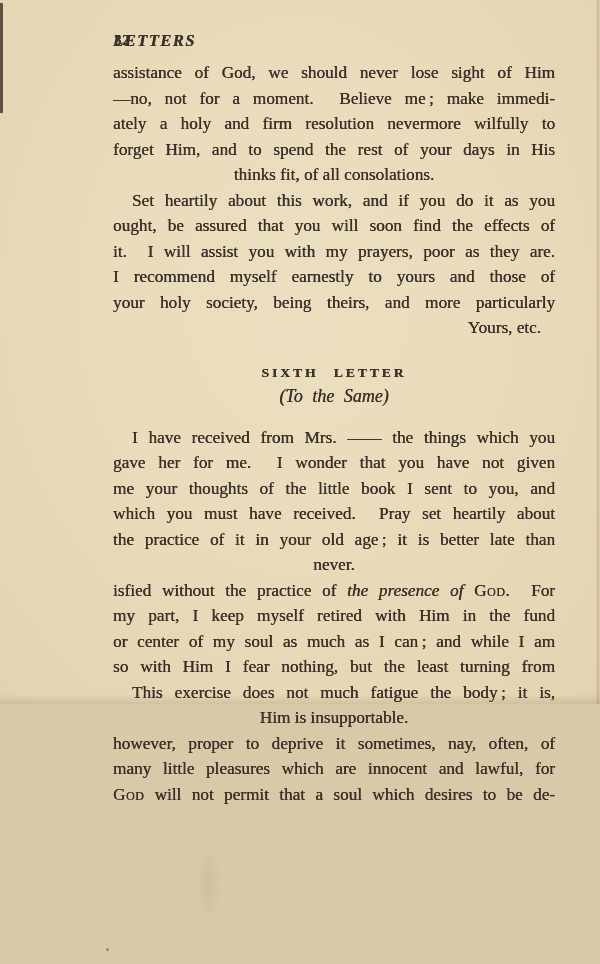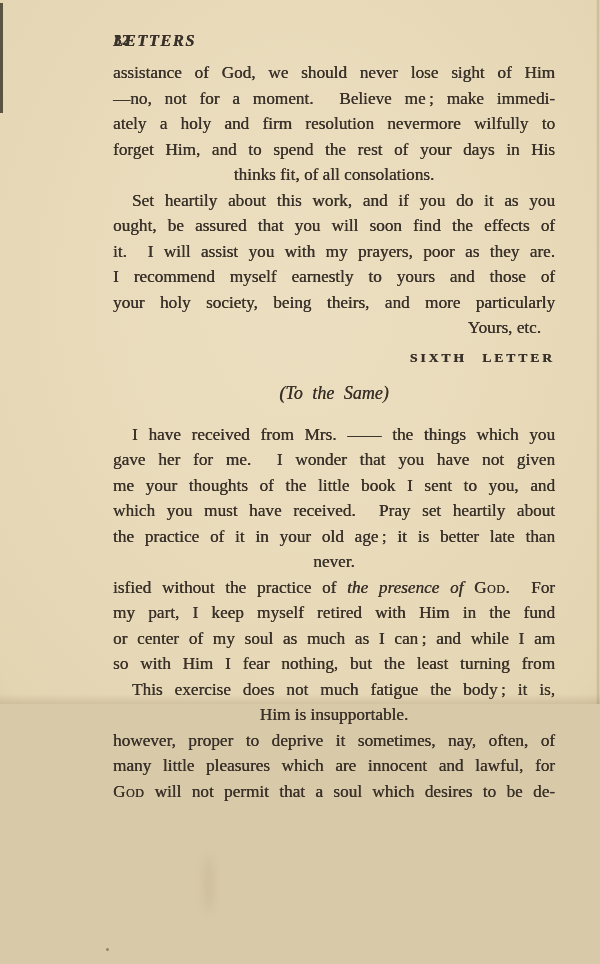--- a/index.html
+++ b/index.html
@@ -58,27 +58,27 @@
     font-size:17.2px;line-height:25.5px;
     text-shadow:0.3px 0 0 currentColor;
   }
   .line{text-align:center;}
   .line.just{text-align:justify;text-align-last:justify;}
   .line.indent{text-indent:19px;}
   .it{font-style:italic;}
   .sc{font-variant:small-caps;letter-spacing:0.5px;}
   .signature{text-align:right;padding-right:14px;}
   .section-heading{
-    text-align:right;font-size:13.5px;font-weight:bold;
+    text-align:center;font-size:13.5px;font-weight:bold;
     letter-spacing:3px;word-spacing:9px;
-    margin-top:6px;line-height:22px;
+    margin-top:21px;line-height:22px;
   }
   .section-subheading{
     text-align:center;font-size:18px;font-style:italic;
-    word-spacing:5px;margin-top:12px;margin-bottom:17px;line-height:24px;
+    word-spacing:5px;margin-bottom:17px;line-height:24px;
   }
 </style>
 </head>
 <body>
 
 <div class="page" style="color: rgb(58, 50, 42);">
 
   <div class="scan-edge-left"></div>
   <div class="page-strip-right"></div>
   <div class="page-edge-right"></div>

